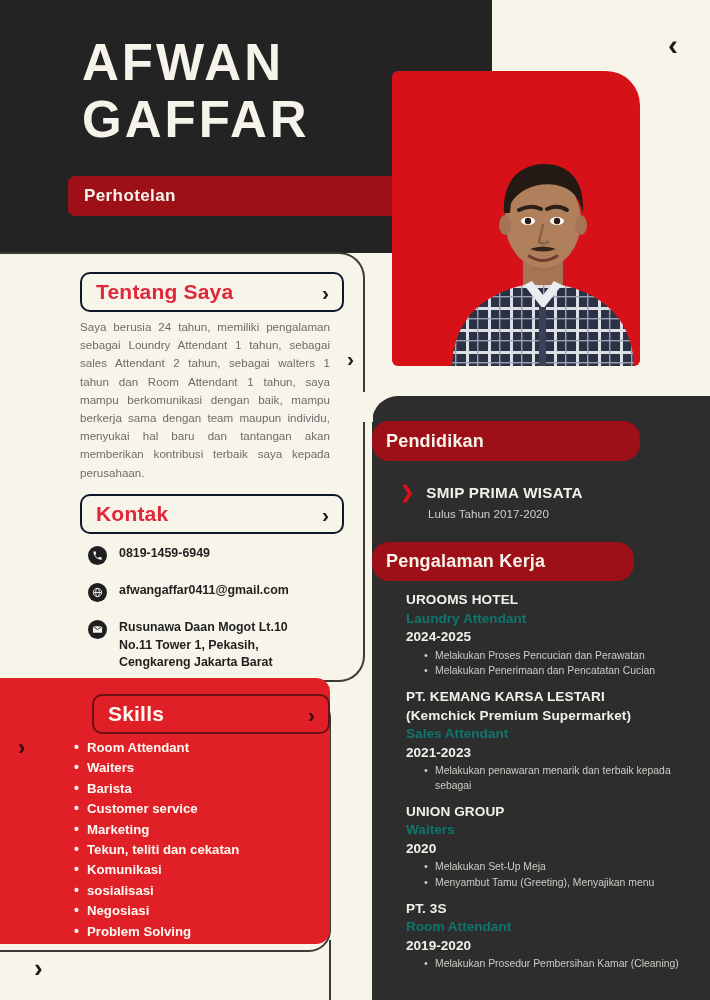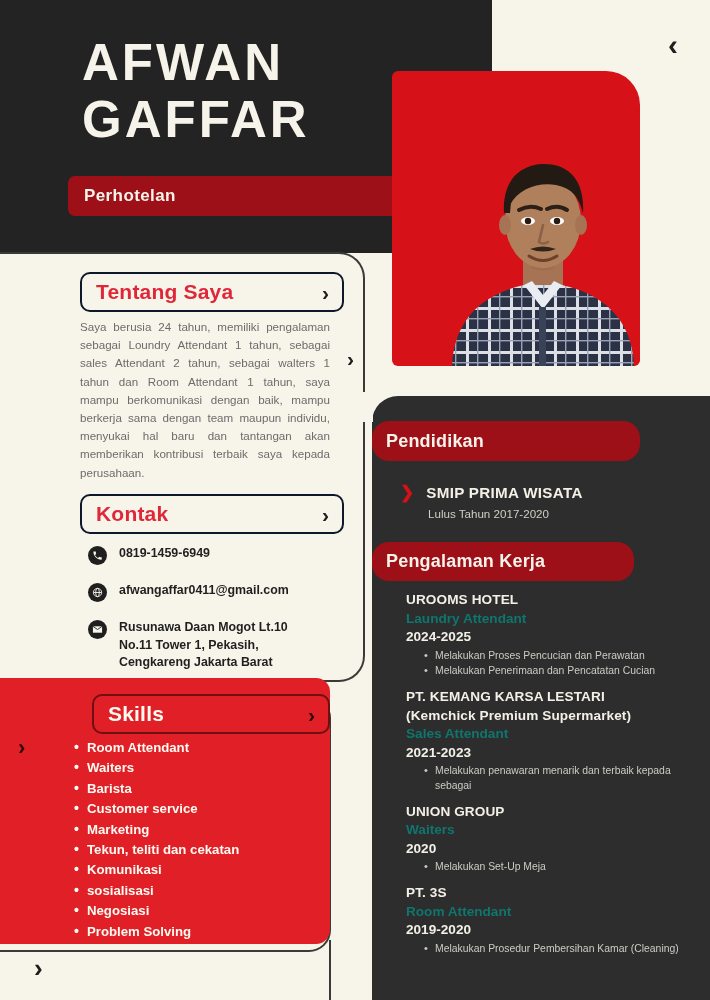--- a/index.html
+++ b/index.html
@@ -406,20 +406,21 @@
         <ul class="exp-bullets">
           <li>Melakukan penawaran menarik dan terbaik kepada sebagai</li>
         </ul>
       </div>
       <div class="exp">
         <div class="exp-company">UNION GROUP</div>
         <div class="exp-role">Waiters</div>
         <div class="exp-years">2020</div>
         <ul class="exp-bullets">
           <li>Melakukan Set-Up Meja</li>
+          <li>Menyambut Tamu (Greeting), Menyajikan menu</li>
         </ul>
       </div>
       <div class="exp">
         <div class="exp-company">PT. 3S</div>
         <div class="exp-role">Room Attendant</div>
         <div class="exp-years">2019-2020</div>
         <ul class="exp-bullets">
           <li>Melakukan Prosedur Pembersihan Kamar (Cleaning)</li>
         </ul>
       </div>

